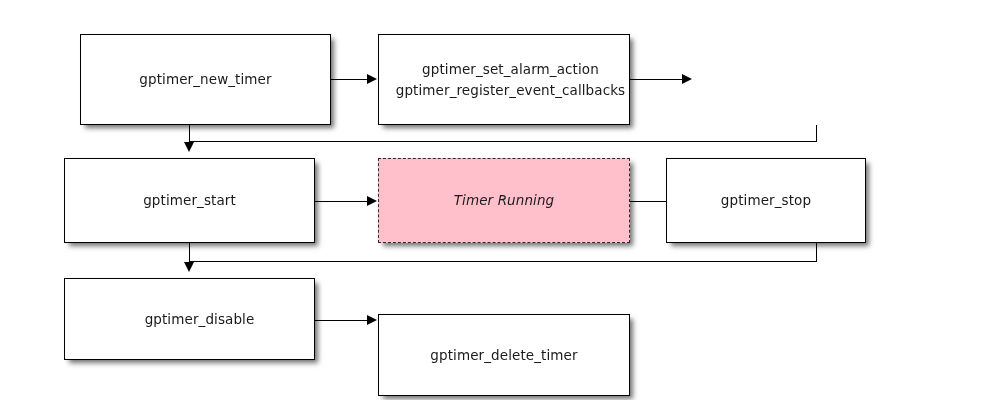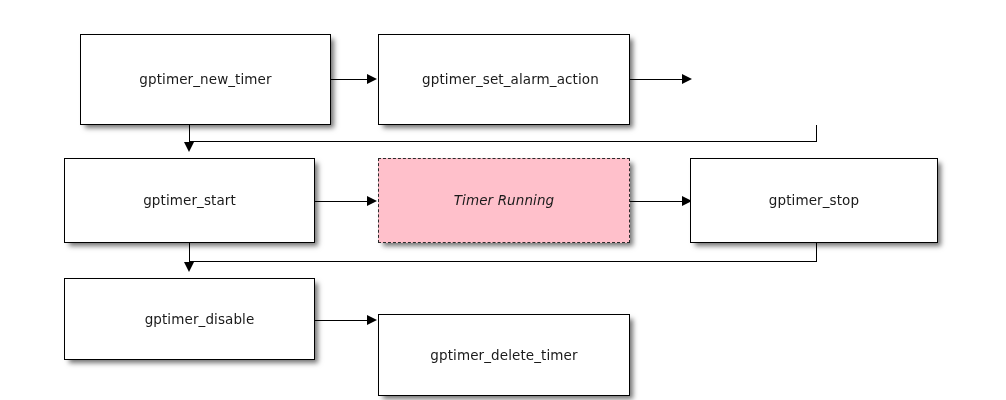--- a/index.html
+++ b/index.html
@@ -81,32 +81,33 @@
 <body>
 
 <div id="canvas">
 
   <div class="node" style="left:80px; top:34px; width:251px; height:91px;">
     <span class="line">gptimer_new_timer</span>
   </div>
 
   <div class="node" style="left:378px; top:34px; width:252px; height:91px;padding-left:13px;">
     <span class="line">gptimer_set_alarm_action</span>
+    <span class="line">gptimer_register_event_callbacks</span>
   </div>
 
 
   <div class="node" style="left:64px; top:158px; width:251px; height:85px;">
     <span class="line">gptimer_start</span>
   </div>
 
   <div class="node highlight" style="left:378px; top:158px; width:252px; height:85px;">
     <span class="line">Timer Running</span>
   </div>
 
-  <div class="node" style="left:690px; top:158px; width:248px; height:85px;">
+  <div class="node" style="left:666px; top:158px; width:200px; height:85px;">
     <span class="line">gptimer_stop</span>
   </div>
 
   <div class="node" style="left:64px; top:278px; width:251px; height:82px;padding-left:20px;">
     <span class="line">gptimer_disable</span>
   </div>
 
   <div class="node" style="left:378px; top:278px; width:252px; height:82px;margin-top:36px;">
     <span class="line">gptimer_delete_timer</span>
   </div>

